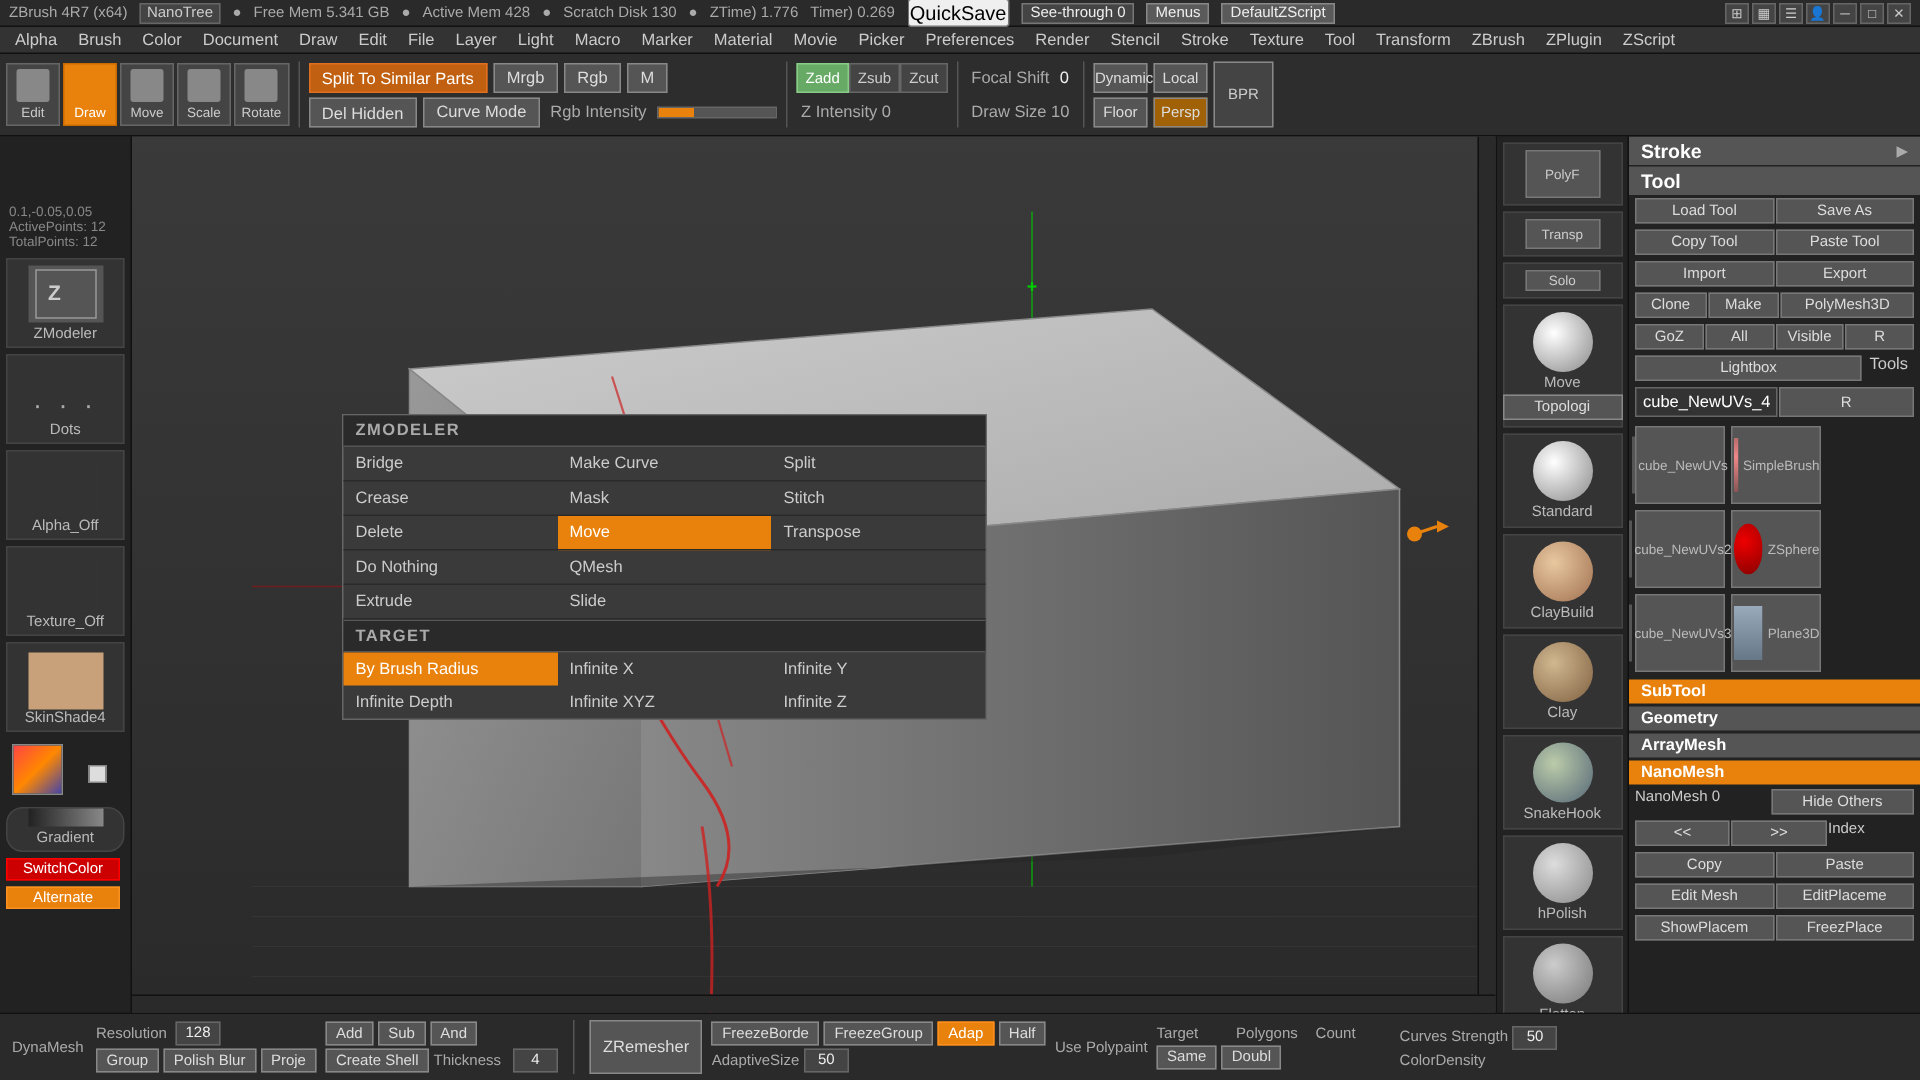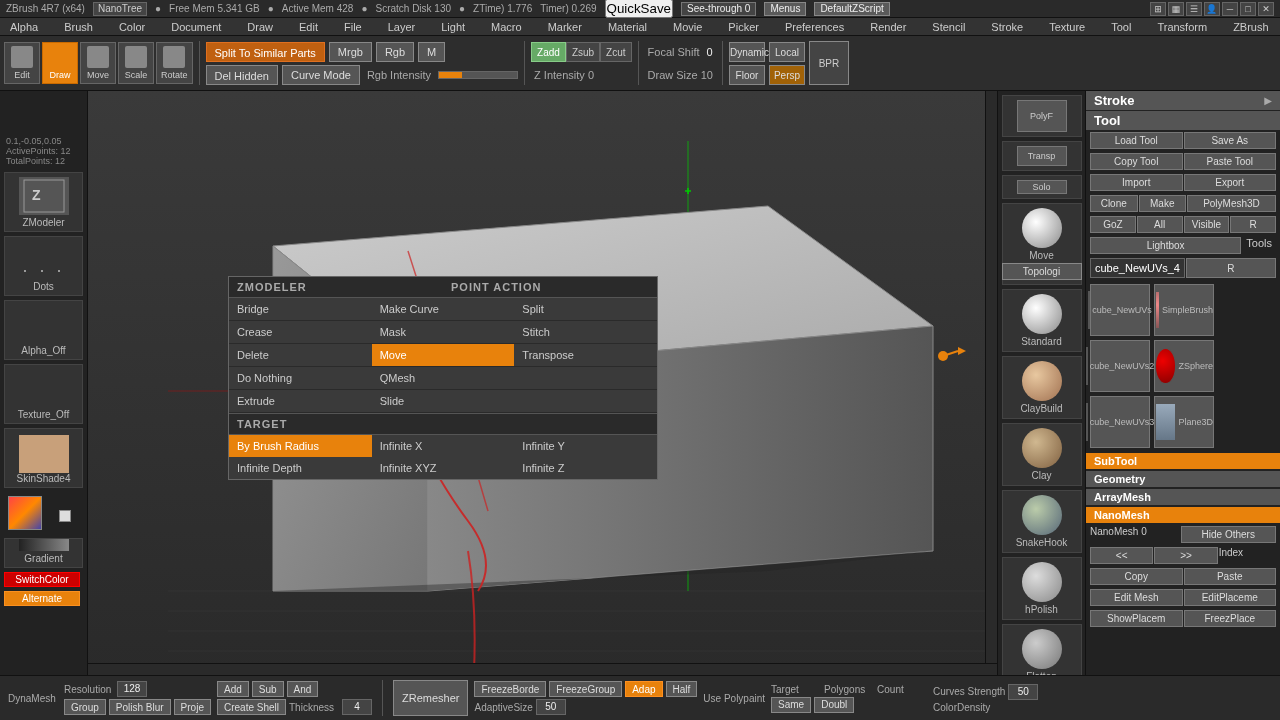--- a/index.html
+++ b/index.html
@@ -42,21 +42,21 @@
       font-size: 9px; color: #ccc;
     }
 
     
     #menu-bar {
       height: 18px;
       background: #333;
       display: flex;
       align-items: center;
       padding: 0 4px;
-      gap: 14px;
+      gap: 2px;
       border-bottom: 1px solid #111;
     }
     .menu-item {
       color: #ccc;
       font-size: 11px;
       padding: 0 6px;
       height: 18px;
       line-height: 18px;
       cursor: pointer;
     }
@@ -697,21 +697,21 @@
     <div class="ls-item">
       <div class="ls-swatch-skin"></div>
       <span>SkinShade4</span>
     </div>
 
     <div style="position:relative;padding:4px;display:flex;gap:2px;">
       <div style="width:34px;height:34px;background:linear-gradient(to bottom right,#f44,#f80,#44a);border:1px solid #888;cursor:pointer;"></div>
       <div style="width:12px;height:12px;background:#ddd;border:1px solid #888;position:absolute;right:12px;bottom:12px;cursor:pointer;"></div>
     </div>
 
-    <div class="ls-item" style="height:30px;">
+    <div class="ls-item" style="height:30px;border-radius:11px;">
       <div class="ls-gradient"></div>
       <span>Gradient</span>
     </div>
 
     <button style="background:#c00;border:1px solid #f00;color:#fff;width:76px;font-size:10px;padding:1px;">SwitchColor</button>
     <button style="background:#e8820c;border:1px solid #fa9020;color:#fff;width:76px;font-size:10px;padding:1px;">Alternate</button>
   </div>
 
   <div id="canvas-area">
 
@@ -765,21 +765,20 @@
       <line x1="855" y1="265" x2="870" y2="260" stroke="#e8820c" stroke-width="2"></line>
       <polygon points="870,256 878,260 870,264" fill="#e8820c"></polygon>
 
       <line x1="597" y1="100" x2="603" y2="100" stroke="#00cc00" stroke-width="1.5"></line>
       <line x1="600" y1="97" x2="600" y2="103" stroke="#00cc00" stroke-width="1.5"></line>
     </svg>
 
     <div id="context-menu">
       <div class="cm-header-row">
         <div class="cm-header">ZMODELER</div>
-        <div class="cm-header">POINT ACTION</div>
       </div>
       <div class="cm-grid">
         <div class="cm-item">Bridge</div>
         <div class="cm-item">Make Curve</div>
         <div class="cm-item">Split</div>
         <div class="cm-item">Crease</div>
         <div class="cm-item">Mask</div>
         <div class="cm-item">Stitch</div>
         <div class="cm-item">Delete</div>
         <div class="cm-item active">Move</div>

